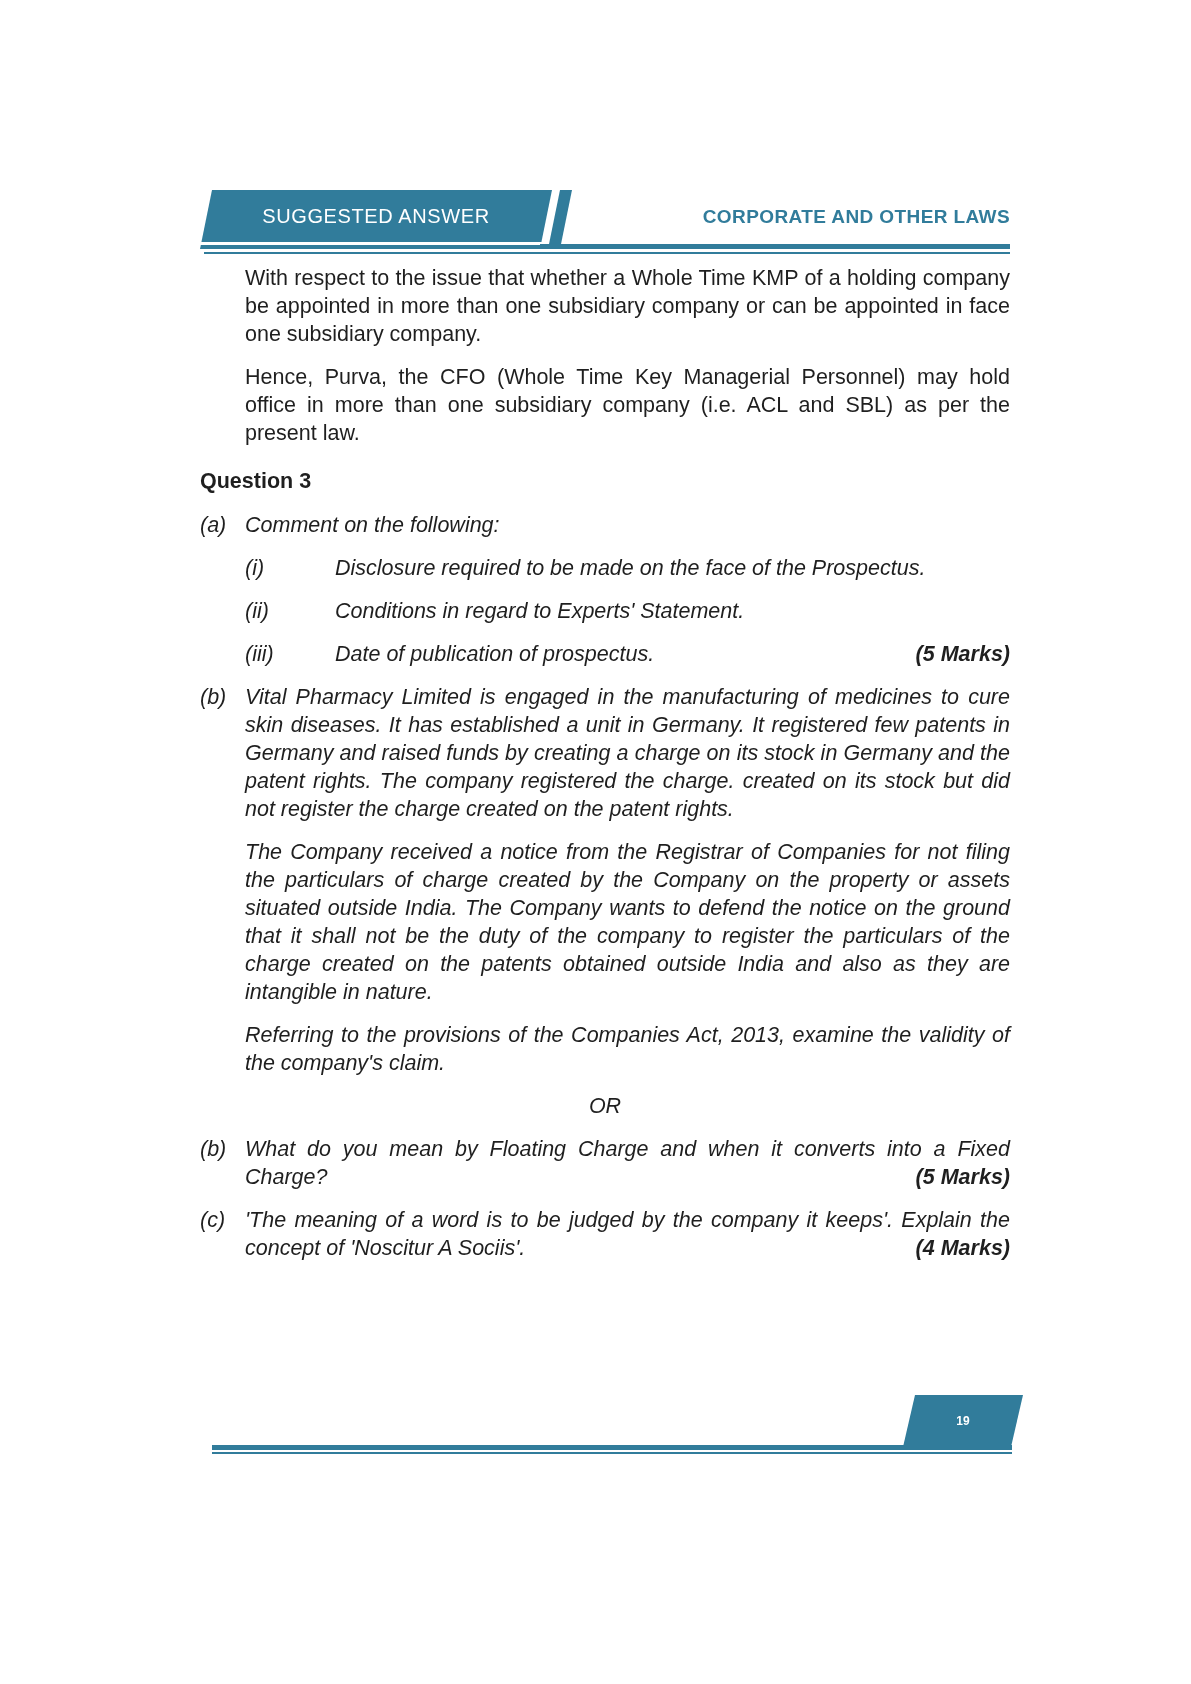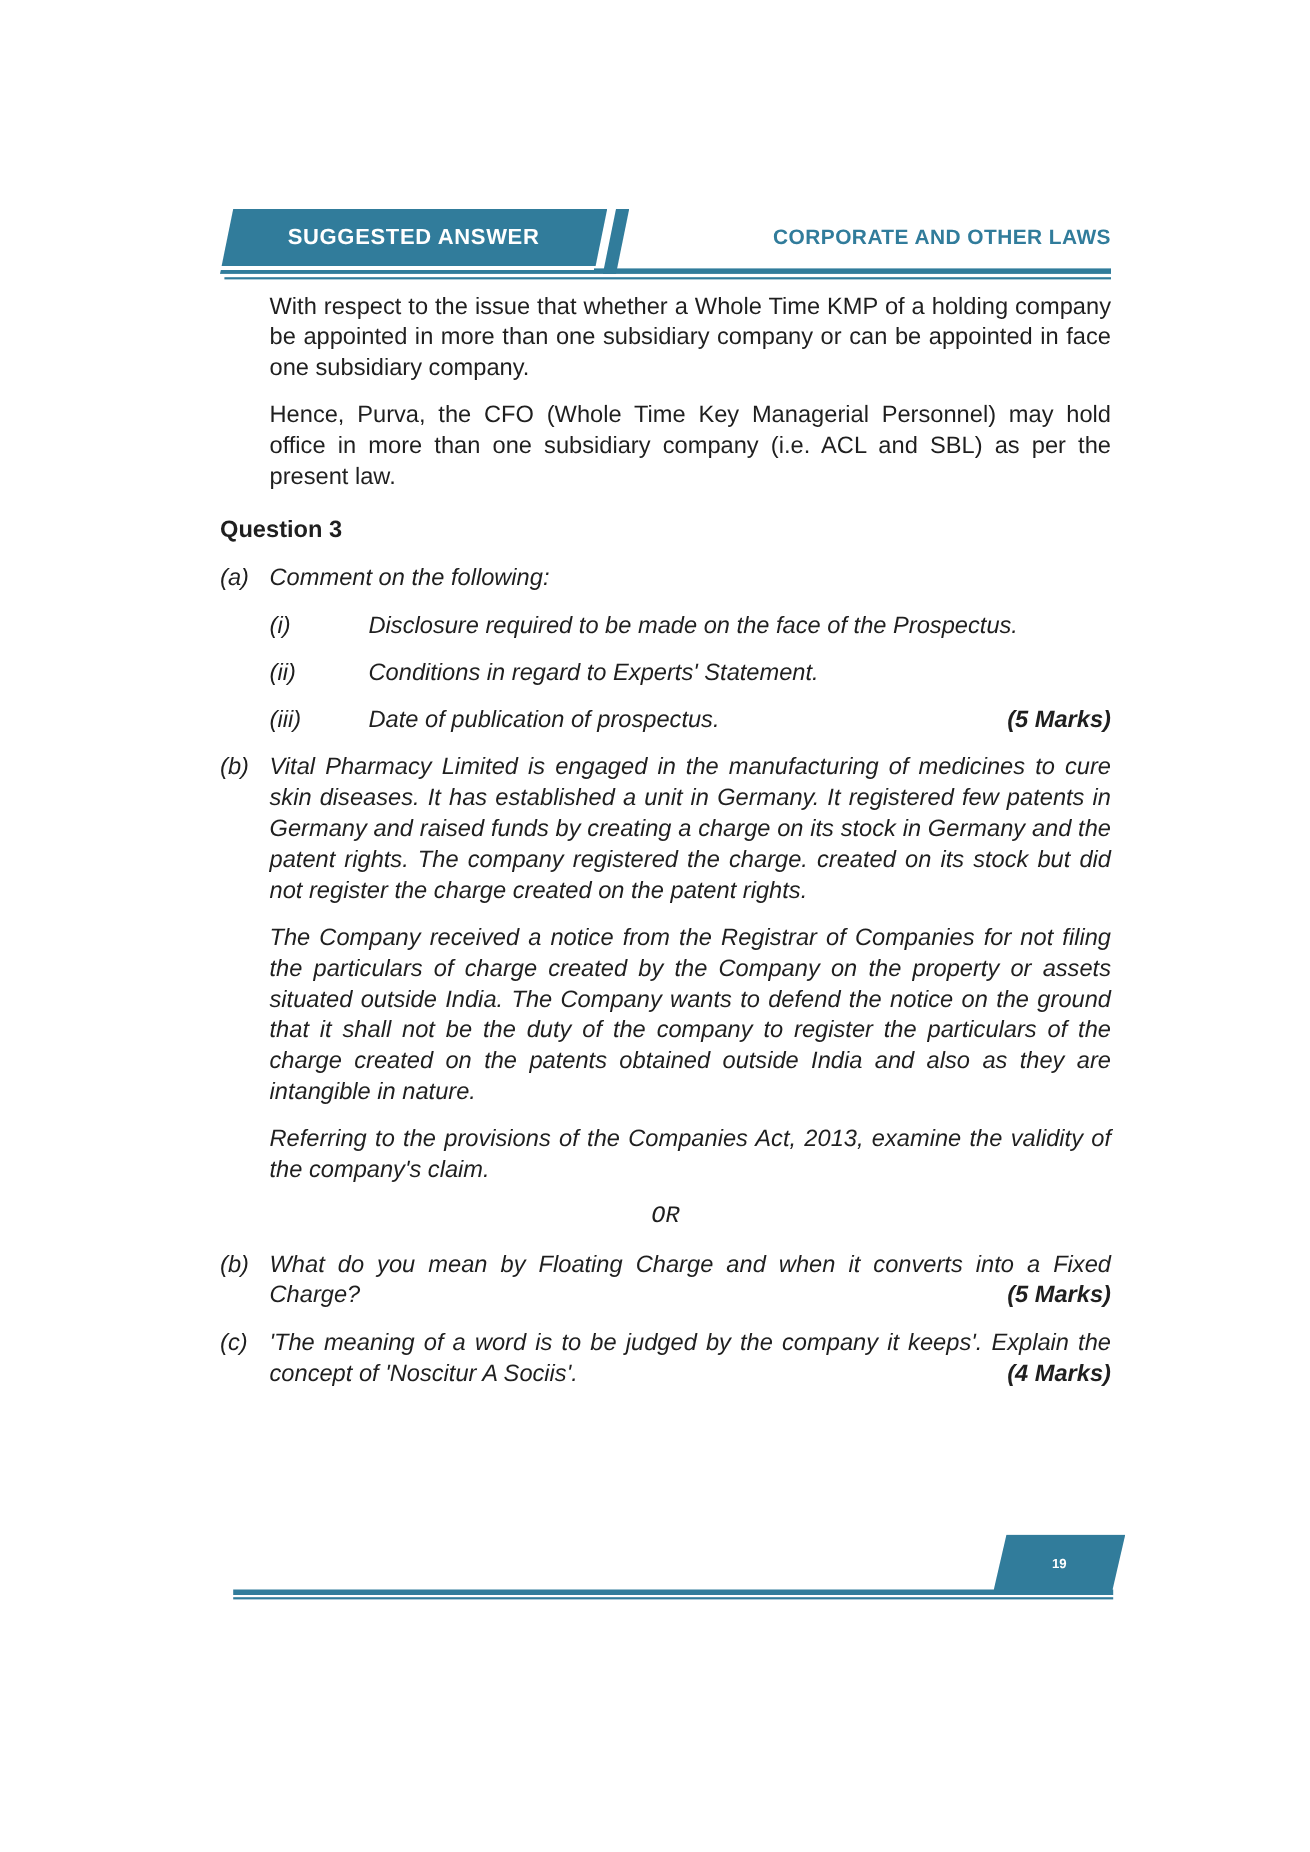--- a/index.html
+++ b/index.html
@@ -15,21 +15,21 @@
   }
   
   .header { position: absolute; left: 200px; top: 190px; width: 810px; height: 70px; }
   .banner {
     position: absolute; left: 0; top: 0; width: 352px; height: 59px;
     background: linear-gradient(180deg, var(--teal) 0px, var(--teal) 52px, #ffffff 52px, #ffffff 55px, var(--teal) 55px, var(--teal) 59px);
     clip-path: polygon(12px 0, 100% 0, calc(100% - 12px) 100%, 0 100%);
     display: flex; align-items: flex-start; justify-content: center;
   }
   .banner-label {
-    color: #ffffff; font-weight: bold; font-size: 20px; line-height: 52px;
+    color: #ffffff; font-weight: normal; font-size: 20px; line-height: 52px;
     letter-spacing: 0.6px; white-space: nowrap;
   }
   .banner-accent {
     position: absolute; left: 348px; top: 0; width: 24px; height: 59px;
     background: var(--teal);
     clip-path: polygon(12px 0, 24px 0, 12px 100%, 0 100%);
   }
   .masthead-title {
     position: absolute; right: 0; top: 16px;
     color: var(--teal); font-weight: bold; font-size: 19px; letter-spacing: 0.4px;
@@ -49,21 +49,21 @@
   .q-item { display: grid; grid-template-columns: 45px 1fr; font-style: italic; margin: 0 0 15px 0; }
   .q-item .item-content { text-align: justify; position: relative; }
   .sub-item { display: grid; grid-template-columns: 46px 1fr; font-style: italic; margin: 0 0 15px 0; padding-left: 45px; }
   .sub-item .item-content { position: relative; margin-left: 44px; }
   .marks {
     position: absolute; right: 0; bottom: 0;
     font-weight: bold; font-style: italic; white-space: nowrap;
   }
   .b-para { text-align: justify; margin: 0 0 15px 0; }
   .b-para:last-child { margin-bottom: 0; }
-  .or-separator { text-align: center; font-style: italic; margin: 0 0 15px 0; font-family: Liberation Mono, monospace; }
+  .or-separator { text-align: center; font-style: italic; margin: 0 0 15px 0; }
 
   
   .footer { position: absolute; left: 200px; top: 1393px; width: 825px; height: 64px; }
   .footer-rule-thick { position: absolute; left: 12px; top: 52px; width: 800px; height: 5px; background: var(--teal); z-index: 1; }
   .footer-rule-thin  { position: absolute; left: 12px; top: 59px; width: 800px; height: 2px; background: var(--teal); z-index: 1; }
   .page-badge {
     position: absolute; left: 703px; top: 2px; width: 120px; height: 52px;
     background: var(--teal);
     clip-path: polygon(12px 0, 100% 0, calc(100% - 12px) 100%, 0 100%);
     display: flex; align-items: center; justify-content: center;

